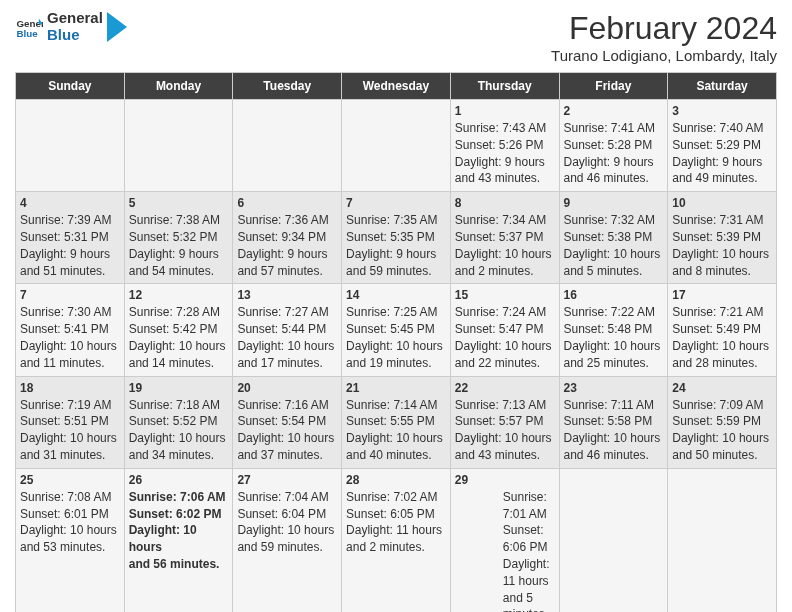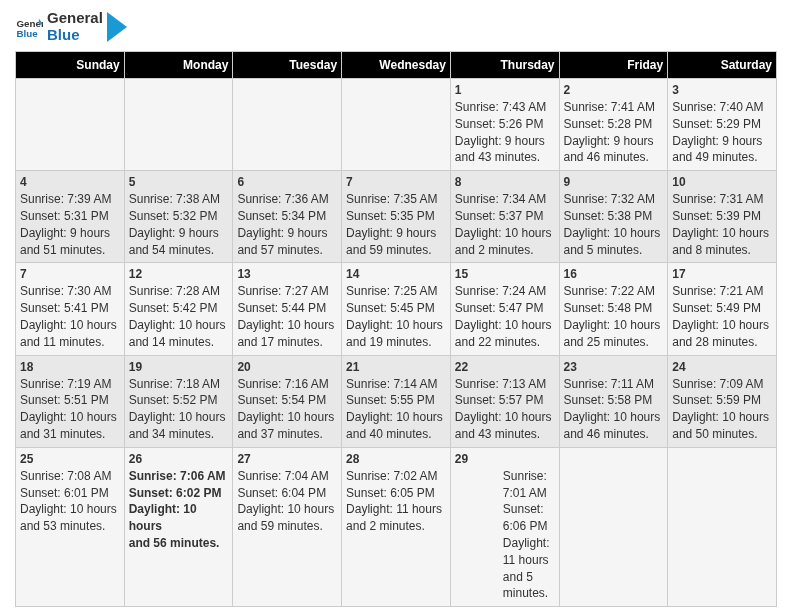--- a/index.html
+++ b/index.html
@@ -36,26 +36,26 @@
     .sub-title {
       font-size: 15px;
       color: #333;
     }
     table {
       width: 100%;
       border-collapse: collapse;
       table-layout: fixed;
     }
     thead tr th {
-      background-color: #000000;
+      background-color: #404040;
       color: #fff;
       font-size: 12px;
       font-weight: bold;
       padding: 6px 4px;
-      text-align: right;
+      text-align: center;
       border: 1px solid #ccc;
     }
     tbody tr td {
       border: 1px solid #ccc;
       vertical-align: top;
       padding: 4px 4px;
       font-size: 10px;
       color: #333;
       min-height: 80px;
       height: 85px;
@@ -89,20 +89,24 @@
       <polygon points="34,8 40,16 34,16" fill="#1a9ad4"></polygon>
     </svg>
     <div>
       <div style="font-size:15px;font-weight:bold;color:#333;line-height:1.1;">General</div>
       <div style="font-size:15px;font-weight:bold;color:#1a6faf;line-height:1.1;">Blue</div>
     </div>
     <svg width="20" height="30" viewBox="0 0 20 30">
       <polygon points="0,0 20,15 0,30" fill="#1a9ad4"></polygon>
     </svg>
   </div>
+  <div class="title-section">
+    <div class="main-title">February 2024</div>
+    <div class="sub-title">Turano Lodigiano, Lombardy, Italy</div>
+  </div>
 </div>
 
 <table>
   <thead>
     <tr id="day-headers">
     <th>Sunday</th>
         <th>Monday</th>
         <th>Tuesday</th>
         <th>Wednesday</th>
         <th>Thursday</th>
@@ -149,21 +153,21 @@
         <td>
           <span class="day-number">5</span>
           <div class="day-info" style="white-space: pre-line;">Sunrise: 7:38 AM
 Sunset: 5:32 PM
 Daylight: 9 hours
 and 54 minutes.</div>
         </td>
         <td>
           <span class="day-number">6</span>
           <div class="day-info" style="white-space: pre-line;">Sunrise: 7:36 AM
-Sunset: 5:34 PM
+Sunset: 9:34 PM
 Daylight: 9 hours
 and 57 minutes.</div>
         </td>
         <td>
           <span class="day-number">7</span>
           <div class="day-info" style="white-space: pre-line;">Sunrise: 7:35 AM
 Sunset: 5:35 PM
 Daylight: 9 hours
 and 59 minutes.</div>
         </td>

